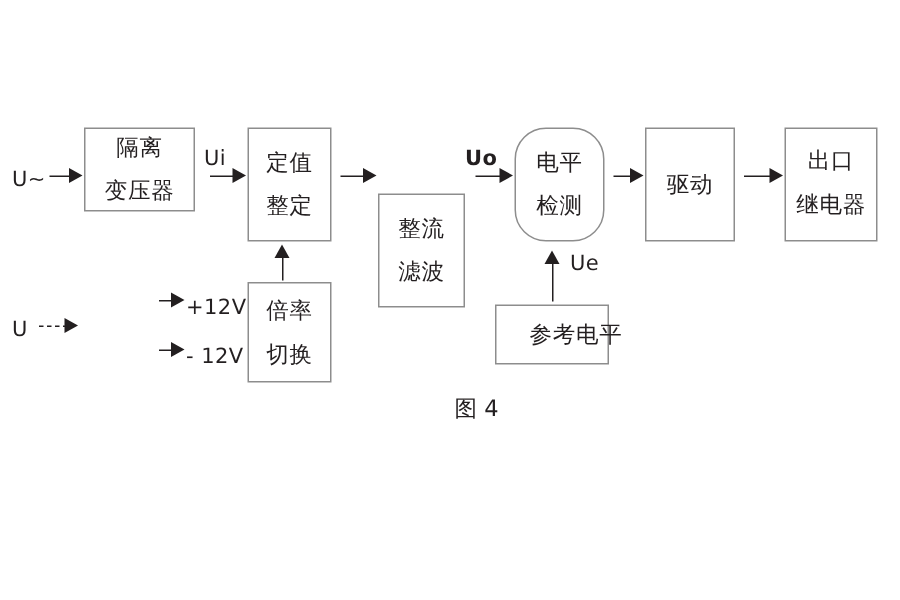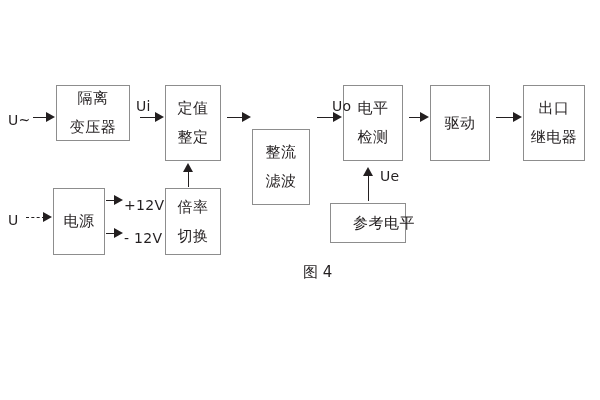--- a/index.html
+++ b/index.html
@@ -112,33 +112,30 @@
       <span class="line">变压器</span>
     </div>
     <div class="box" style="left: 165px; top: 85px; width: 56px; height: 76px;">
       <span class="line">定值</span>
       <span class="line">整定</span>
     </div>
     <div class="box" style="left: 252px; top: 85px; width: 58px; height: 76px; margin-top: 44px;">
       <span class="line">整流</span>
       <span class="line">滤波</span>
     </div>
-    <div class="box" style="left: 343px; top: 85px; width: 60px; height: 76px;">
+    <div class="box" style="left: 343px; top: 85px; width: 60px; height: 76px; border-radius: 21px;">
       <span class="line">电平</span>
       <span class="line">检测</span>
     </div>
     <div class="box single" style="left: 430px; top: 85px; width: 60px; height: 76px;">
       <span class="line">驱动</span>
     </div>
     <div class="box" style="left: 523px; top: 85px; width: 62px; height: 76px; font-family: Liberation Serif, serif;">
       <span class="line">出口</span>
       <span class="line">继电器</span>
-    </div>
-    <div class="box single" style="left: 53px; top: 188px; width: 52px; height: 67px;">
-      <span class="line">电源</span>
     </div>
     <div class="box" style="left: 165px; top: 188px; width: 56px; height: 67px;">
       <span class="line">倍率</span>
       <span class="line">切换</span>
     </div>
     <div class="box single" style="left: 330px; top: 203px; width: 76px; height: 40px; padding-left: 32px;">
       <span class="line">参考电平</span>
     </div>
     <div class="arrow-h" style="left: 33px; top: 112px; width: 22px;">
       <div class="shaft" style="width: 15px;"></div>
@@ -179,19 +176,19 @@
     <div class="arrow-v" style="left: 183px; top: 163px; height: 24px;">
       <div class="head"></div>
       <div class="shaft" style="height: 15px;"></div>
     </div>
     <div class="arrow-v" style="left: 363px; top: 167px; height: 34px;">
       <div class="head"></div>
       <div class="shaft" style="height: 25px;"></div>
     </div>
     <div class="label" style="left: 8px; top: 112px;">U~</div>
     <div class="label" style="left: 136px; top: 98px;">Ui</div>
-    <div class="label" style="left: 332px; top: 98px;">Uo</div>
+    <div class="label" style="left: 310px; top: 98px; font-weight: bold;">Uo</div>
     <div class="label" style="left: 380px; top: 168px;">Ue</div>
     <div class="label" style="left: 8px; top: 212px;">U</div>
     <div class="label" style="left: 124px; top: 197px;">+12V</div>
     <div class="label" style="left: 124px; top: 230px;">- 12V</div>
     <div class="caption" style="left: 303px; top: 263px;">图 4</div>
   </div>
 
 </body></html>

